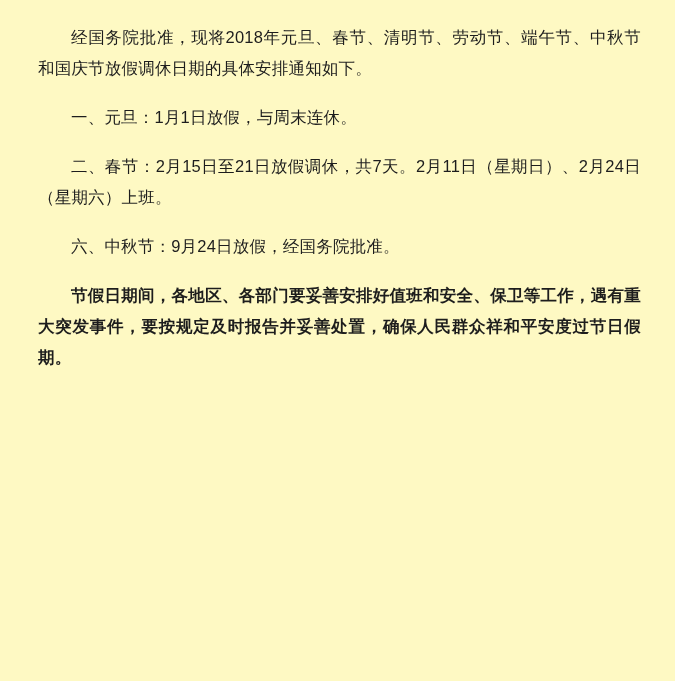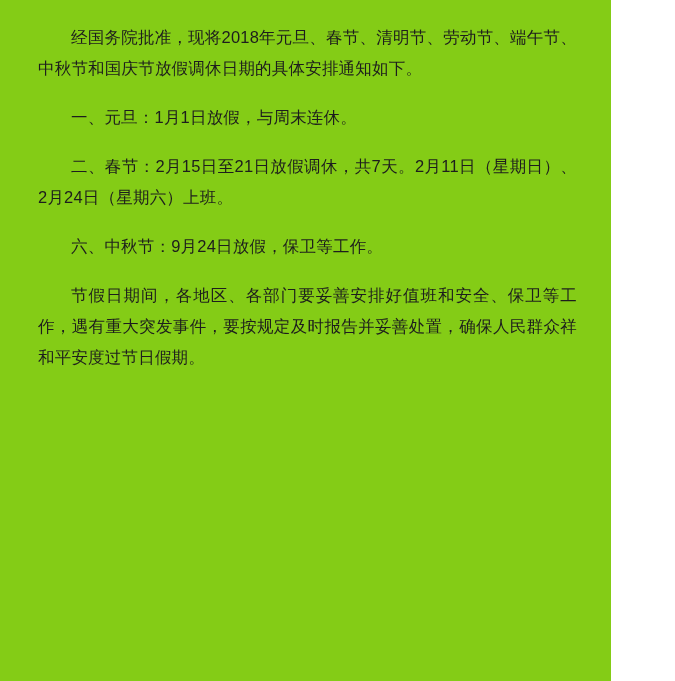--- a/index.html
+++ b/index.html
@@ -9,41 +9,42 @@
   }
   body {
     width: 675px;
     height: 681px;
     font-family: "Liberation Sans", "DejaVu Sans", sans-serif;
     color: #1a1a1a;
     overflow: hidden;
   }
   .page {
     box-sizing: border-box;
-    width: 611px;
+    width: 675px;
     height: 681px;
     padding: 22px 34px 10px 38px;
-    background: #84cc16;
+    background: #fef9c3;
   }
   .para {
     font-size: 16.5px;
     line-height: 31px;
     text-align: justify;
     text-justify: inter-ideograph;
     margin: 0 0 18px 0;
     text-indent: 2em;
     letter-spacing: 0.2px;
     color: #1d1d1d;
   }
   .para.last {
     margin-bottom: 0;
+    font-weight: bold;
   }
 </style>
 </head>
 <body>
 
 <div class="page">
   <p class="para">经国务院批准，现将2018年元旦、春节、清明节、劳动节、端午节、中秋节和国庆节放假调休日期的具体安排通知如下。</p>
   <p class="para">一、元旦：1月1日放假，与周末连休。</p>
   <p class="para">二、春节：2月15日至21日放假调休，共7天。2月11日（星期日）、2月24日（星期六）上班。</p>
-  <p class="para">六、中秋节：9月24日放假，保卫等工作。</p>
+  <p class="para">六、中秋节：9月24日放假，经国务院批准。</p>
   <p class="para last">节假日期间，各地区、各部门要妥善安排好值班和安全、保卫等工作，遇有重大突发事件，要按规定及时报告并妥善处置，确保人民群众祥和平安度过节日假期。</p>
 </div>
 
 </body></html>

